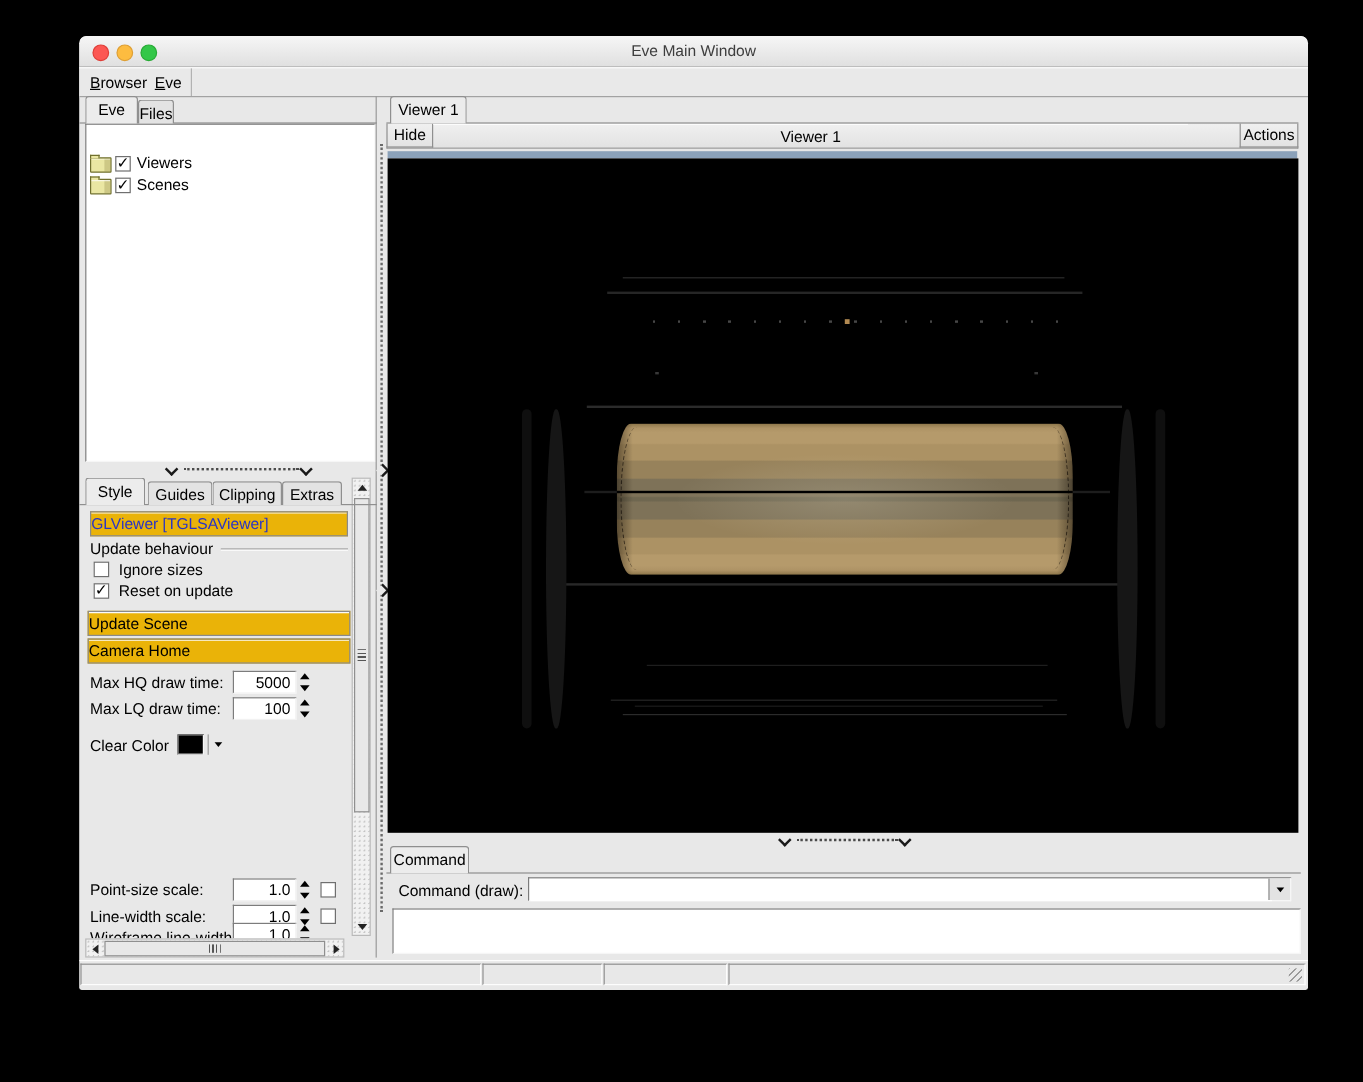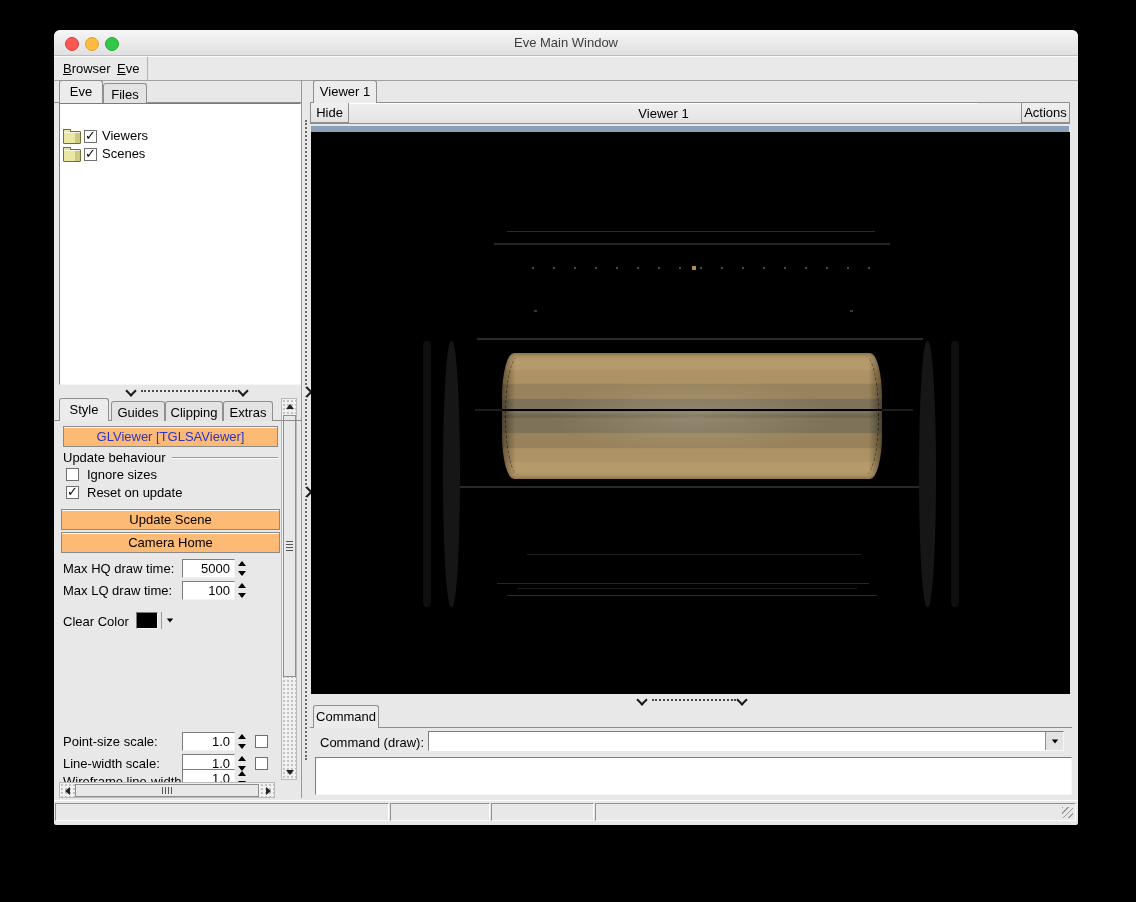--- a/index.html
+++ b/index.html
@@ -1,19 +1,19 @@
 <!DOCTYPE html>
 <html><head>
 <meta charset="utf-8">
 <style>
   html,body{margin:0;padding:0;background:#000;}
   #canvas{position:relative;width:1136px;height:902px;background:#000;overflow:hidden;
           font-family:"Liberation Sans","DejaVu Sans",sans-serif;font-size:13px;color:#000;}
   .abs{position:absolute;}
-  .window{position:absolute;left:54px;top:30px;width:1024px;height:795px;background:#e8e8e8;
+  .window{position:absolute;left:66px;top:30px;width:1024px;height:795px;background:#e8e8e8;
           border-radius:6px 6px 2px 2px;box-shadow:0 12px 30px rgba(0,0,0,.6),0 0 1px #000;overflow:hidden;}
   
   .titlebar{position:absolute;left:0;top:0;width:1024px;height:25px;
             background:linear-gradient(#f6f6f6,#e0e0e0);border-bottom:1px solid #bdbdbd;border-radius:6px 6px 0 0;}
   .titlebar .title{position:absolute;left:0;right:0;top:5px;text-align:center;color:#3e3e3e;}
   .light{position:absolute;top:7px;width:12px;height:12px;border-radius:50%;}
   .light.red{left:11px;background:#fc5753;border:1px solid #df3e38;}
   .light.yellow{left:31px;background:#fdbc40;border:1px solid #de9f34;}
   .light.green{left:51px;background:#33c748;border:1px solid #27aa35;}
   
@@ -24,21 +24,21 @@
   .menubar .vdiv{position:absolute;left:93px;top:0;width:1px;height:23px;background:#b2b2b2;}
   
   .tab{position:absolute;background:#e3e3e3;border:1px solid #8f8f8f;border-bottom:none;
        border-radius:3px 3px 0 0;text-align:center;padding-top:3px;box-sizing:border-box;z-index:3;}
   .tab.active{background:#ececec;z-index:4;}
   .tabline{position:absolute;height:1px;background:#8f8f8f;z-index:2;}
   
   .sunken{background:#fff;border:1px solid;border-color:#7c7c7c #f6f6f6 #f6f6f6 #7c7c7c;box-sizing:border-box;}
   .entry{background:#fff;border:1px solid;border-color:#7c7c7c #f2f2f2 #f2f2f2 #7c7c7c;box-sizing:border-box;
          text-align:right;padding:1px 4px 0 0;}
-  .btn{position:absolute;background:#fdba74;border:1px solid #8a8a8a;box-sizing:border-box;text-align:center;
+  .btn{position:absolute;background:#eab308;border:1px solid #8a8a8a;box-sizing:border-box;
        box-shadow:inset 0 1px 0 #fafafa;padding-top:2px;cursor:default;}
   
   .cb{position:absolute;width:13px;height:13px;background:#fff;border:1px solid #6f6f6f;box-sizing:border-box;}
   .cb.checked::after{content:"✓";position:absolute;left:0px;top:-3px;font-size:13px;font-weight:bold;color:#000;}
   
   .folder{position:absolute;width:16px;height:11px;background:#eae7a3;border:1px solid #70702f;border-radius:1px;
           box-shadow:inset 0 1px 0 rgba(255,255,255,.7), inset -5px 0 0 rgba(180,175,110,.55);}
   .folder::before{content:"";position:absolute;top:-3px;left:-1px;width:6px;height:2px;background:#eae7a3;
           border:1px solid #70702f;border-bottom:none;}
   
@@ -95,21 +95,21 @@
       <div class="title">Eve Main Window</div>
     </div>
 
     <div class="menubar">
       <div class="menu-item" style="left:9px;"><span class="accel">B</span><span>rowser</span></div>
       <div class="menu-item" style="left:63px;"><span class="accel">E</span><span>ve</span></div>
       <div class="vdiv"></div>
     </div>
 
     <div class="tab active" style="left:5px;top:50px;width:44px;height:23px;"><span>Eve</span></div>
-    <div class="tab" style="left:49px;top:53px;width:44px;height:20px;"><span>Files</span></div>
+    <div class="tab" style="left:49px;top:53px;width:30px;height:20px;"><span>Files</span></div>
     <div class="tabline" style="left:0;top:72px;width:248px;"></div>
 
     <div class="abs sunken" style="left:5px;top:73px;width:242px;height:282px;">
       <div class="abs" style="left:0;top:23px;width:240px;height:18px;">
         <span class="folder" style="left:3px;top:4px;"></span>
         <span class="cb checked" style="left:24px;top:3px;"></span>
         <span class="lbl" style="left:42px;top:1px;">Viewers</span>
       </div>
       <div class="abs" style="left:0;top:41px;width:240px;height:18px;">
         <span class="folder" style="left:3px;top:4px;"></span>

